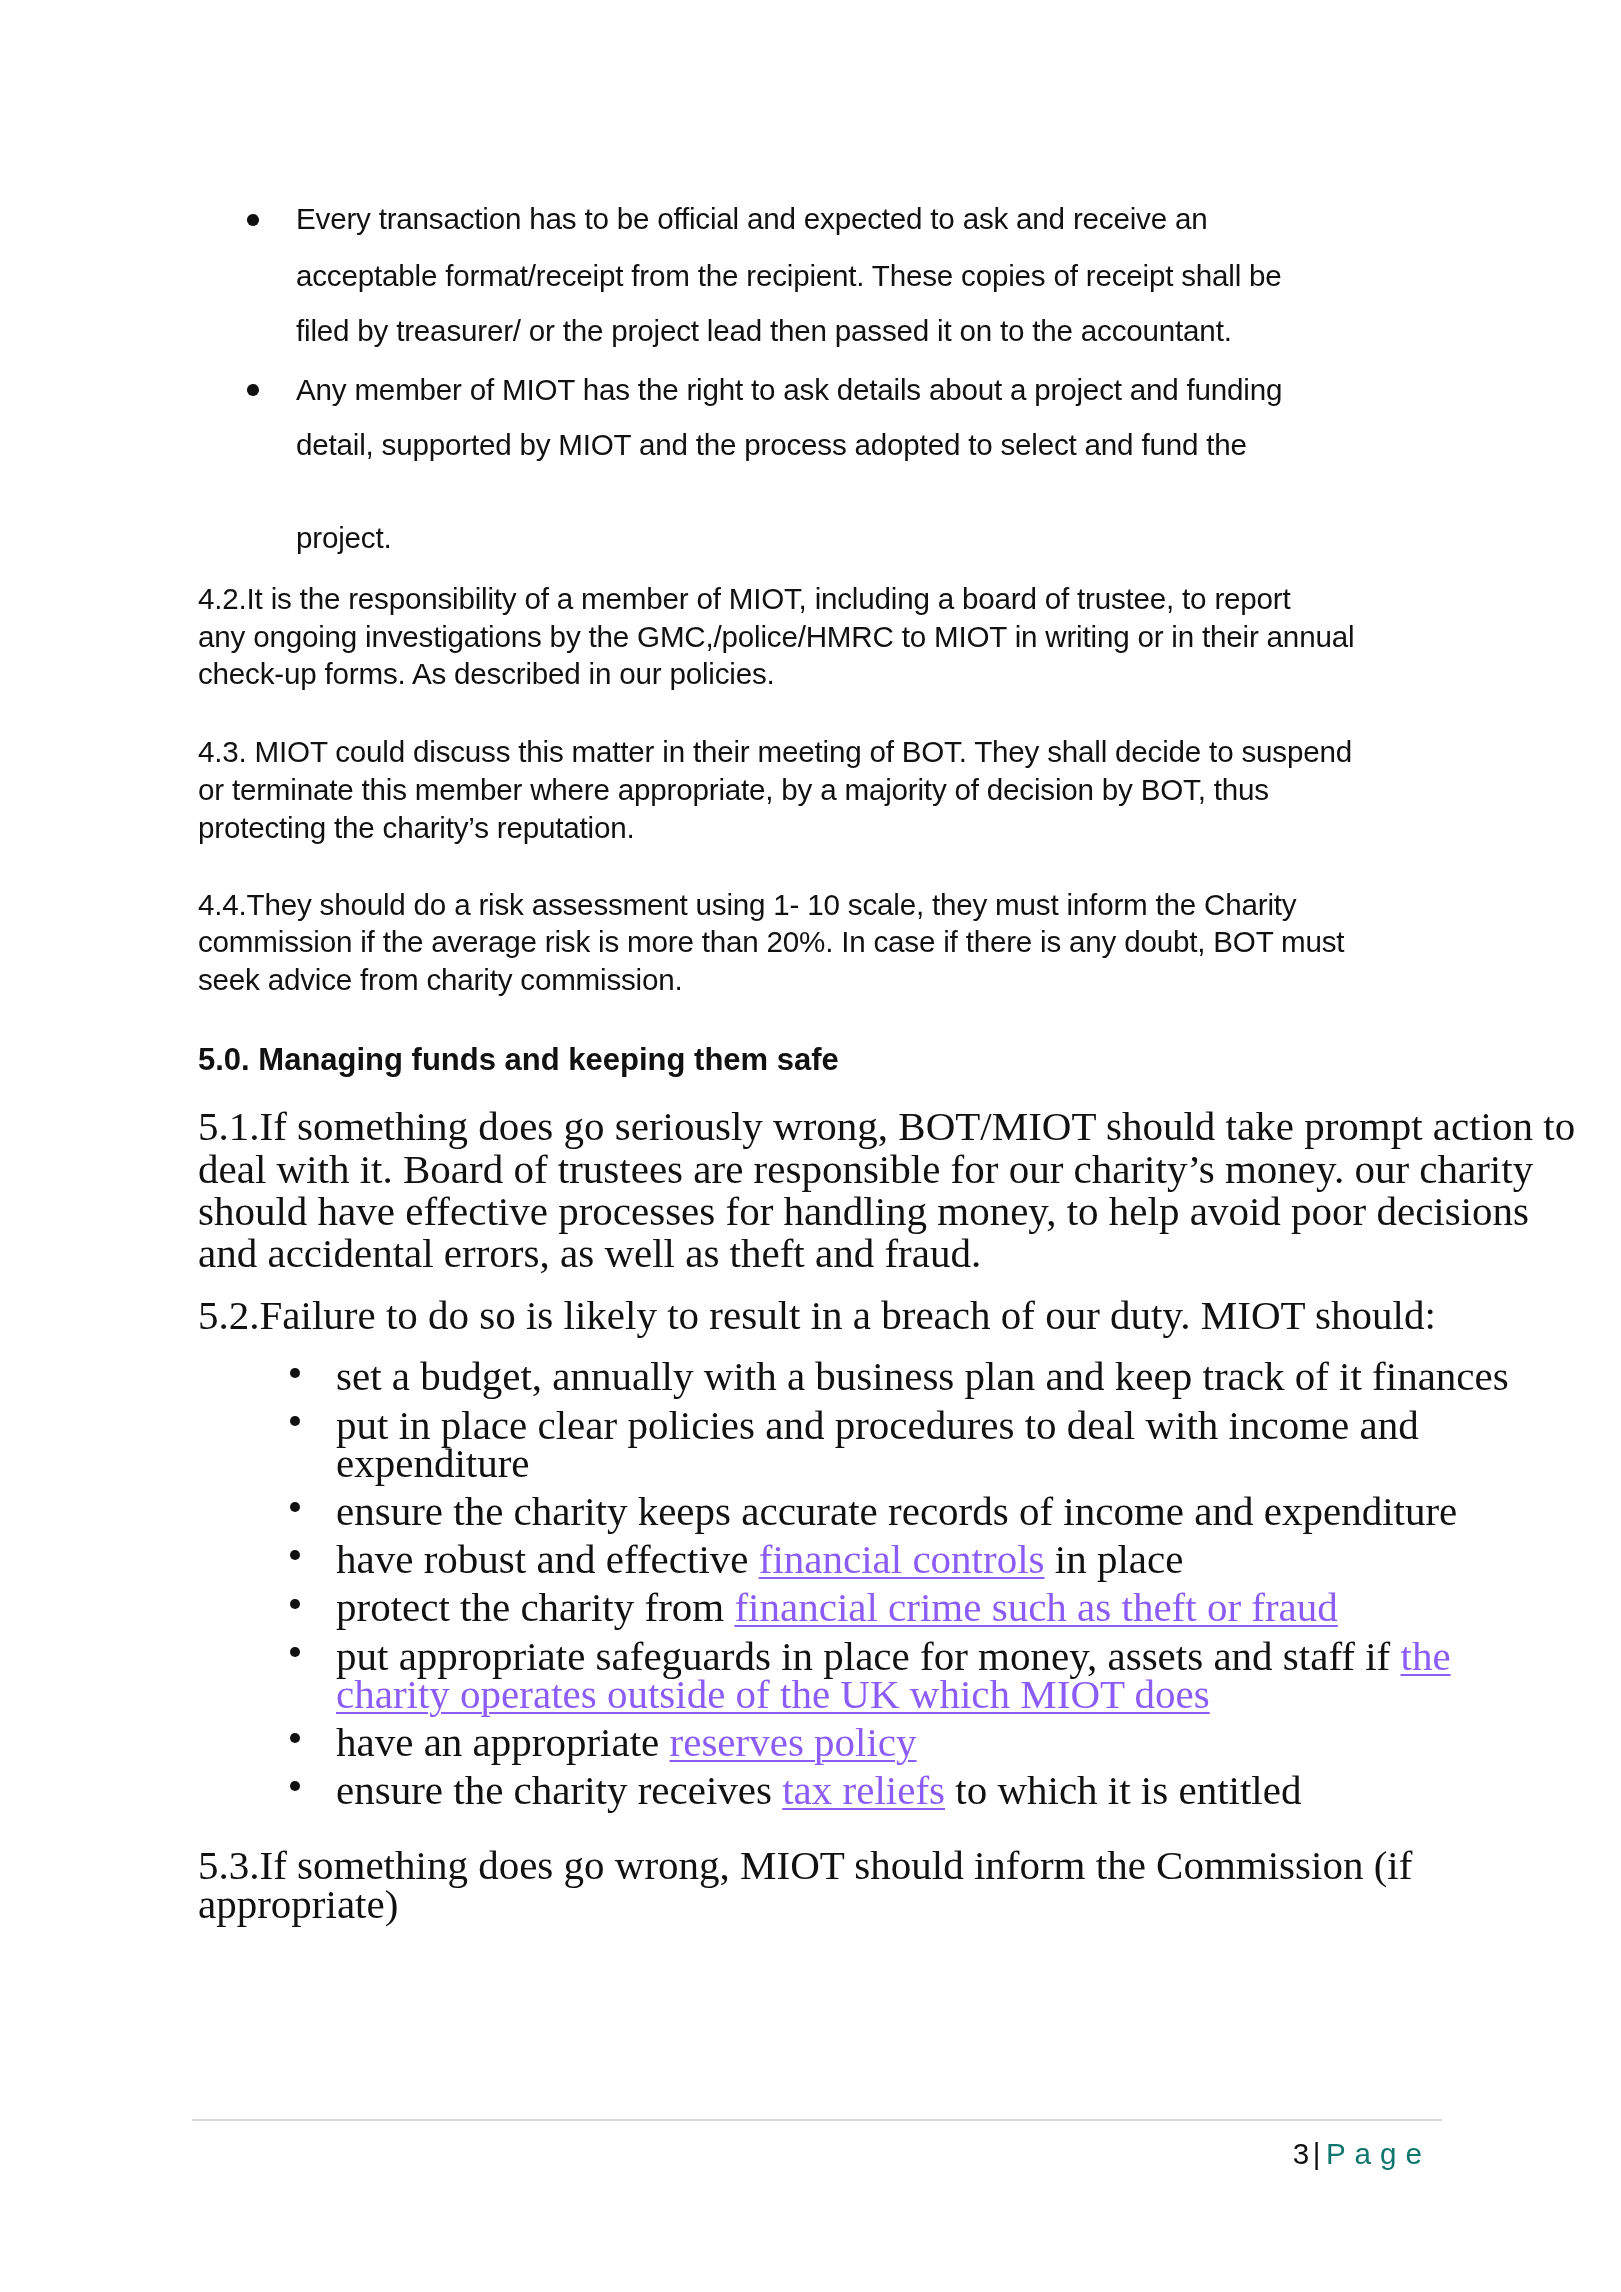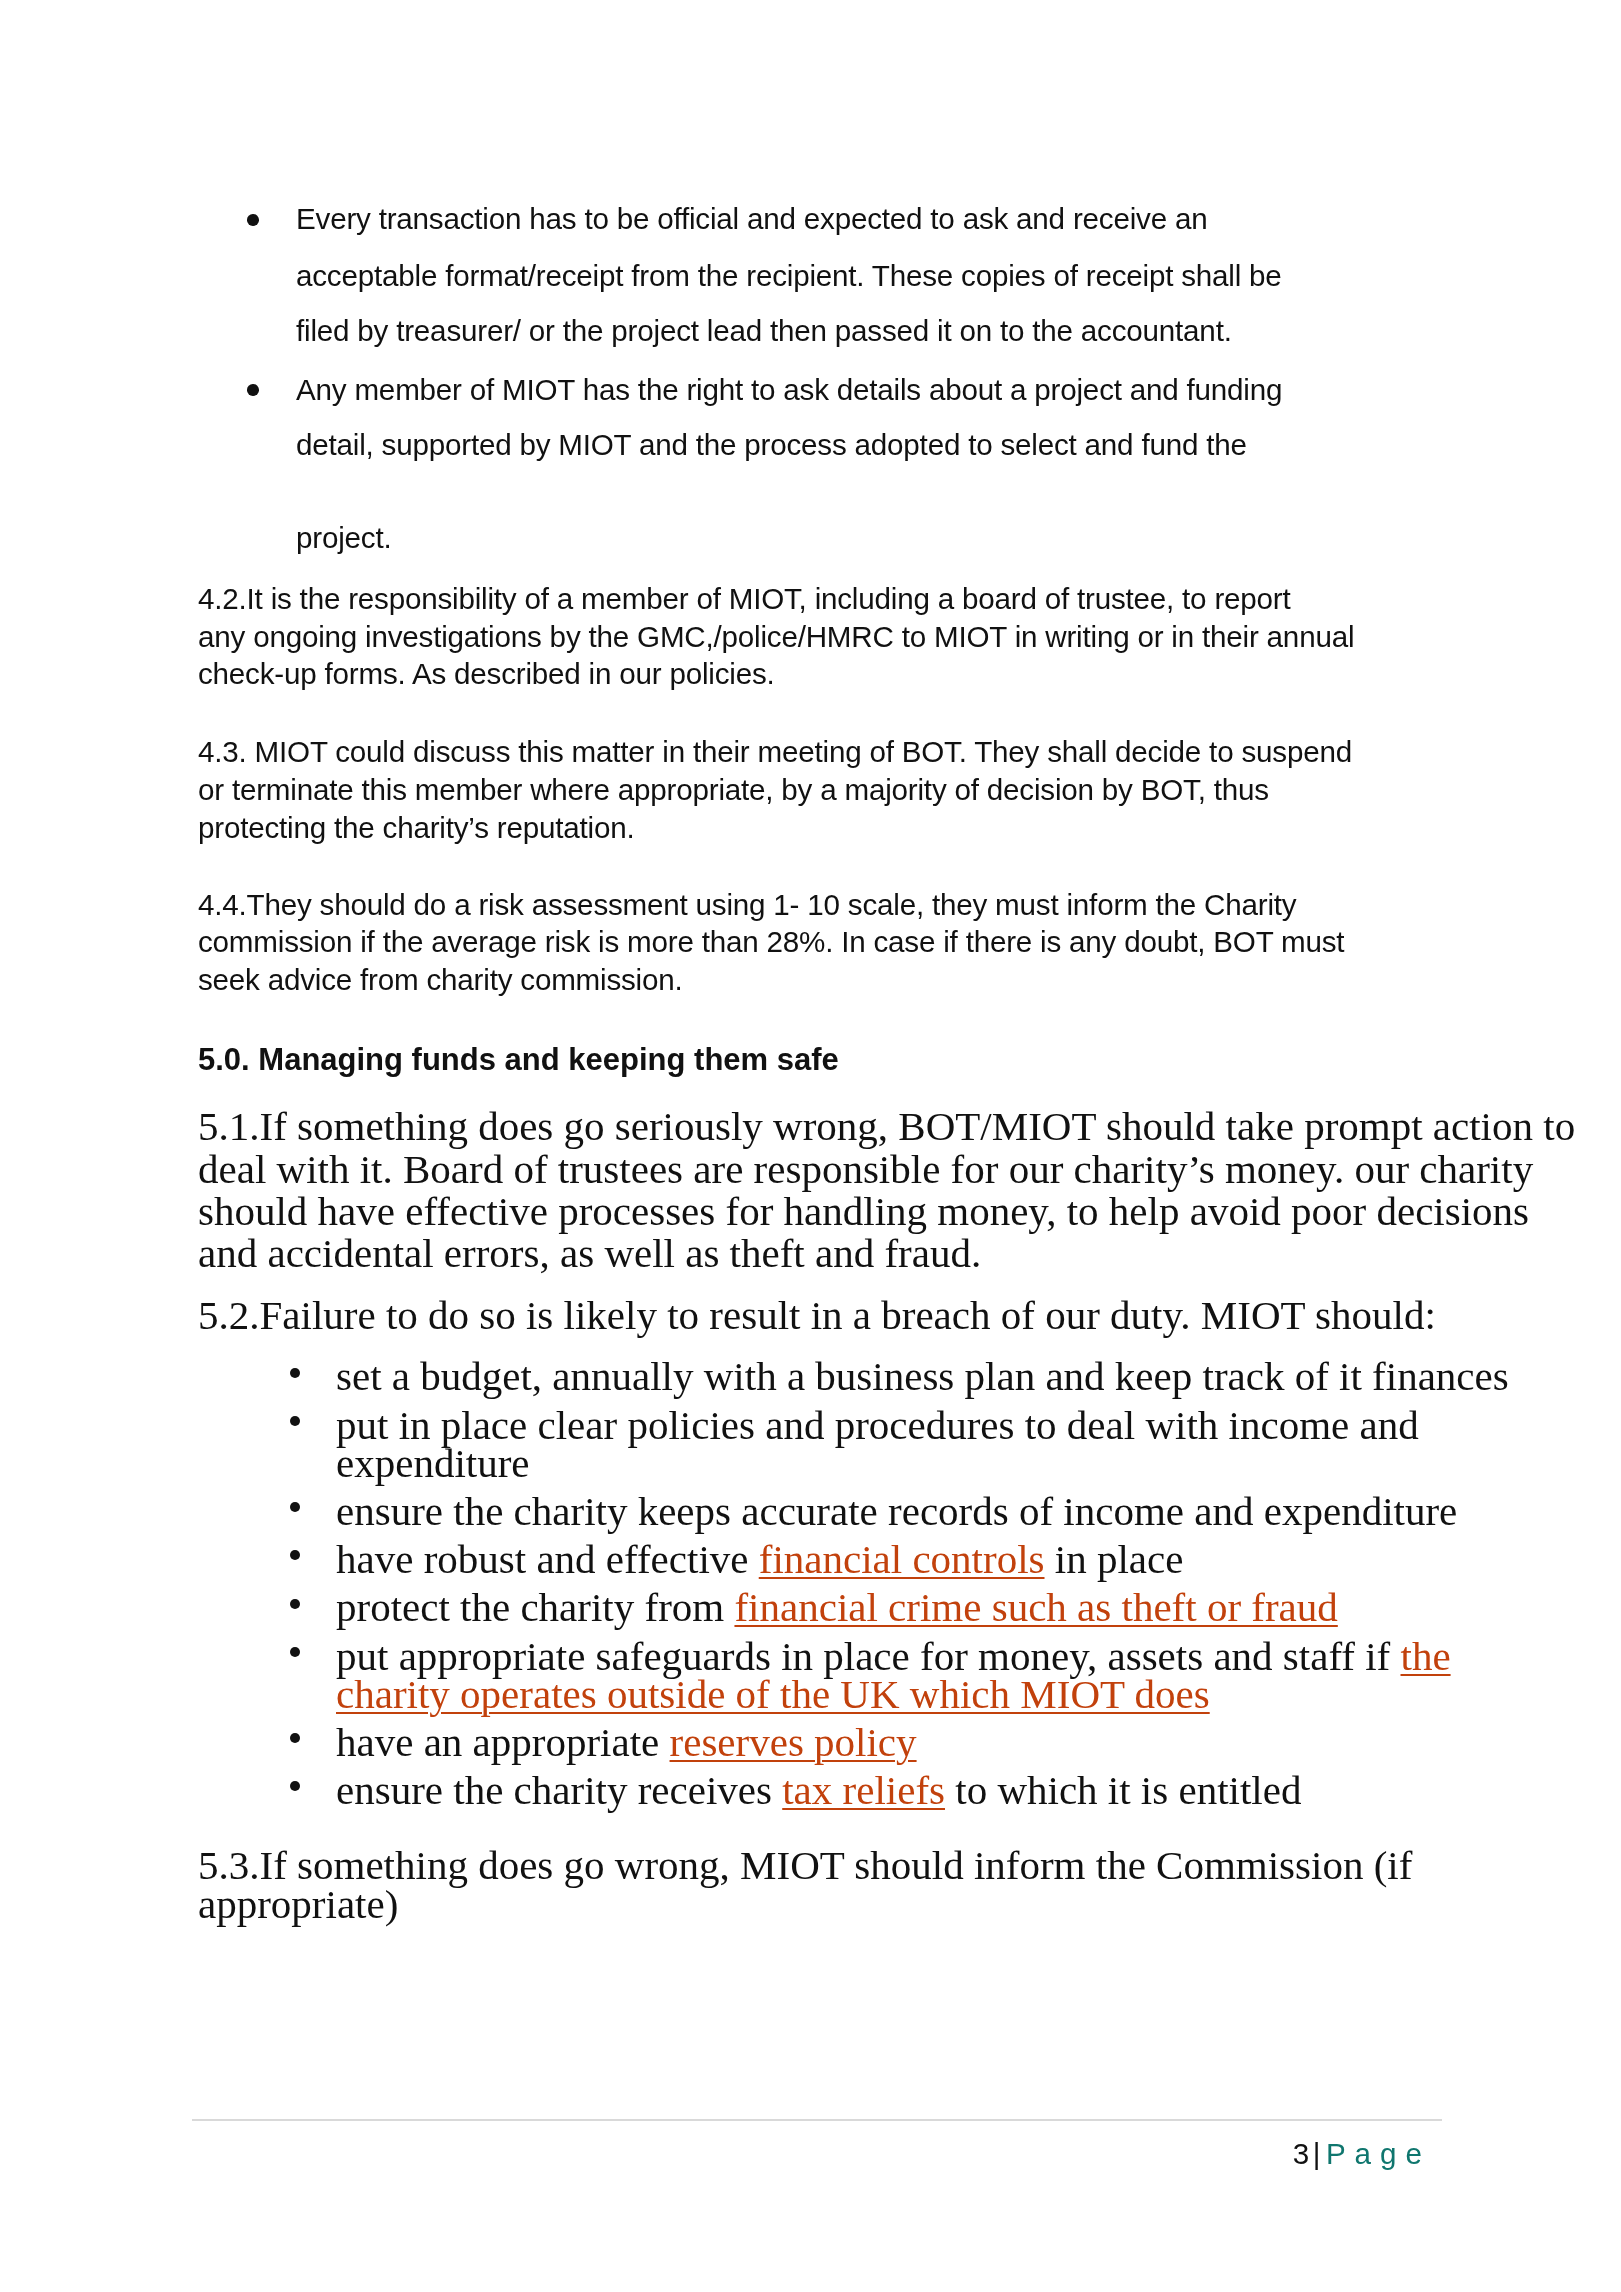--- a/index.html
+++ b/index.html
@@ -10,21 +10,21 @@
 
   
   .f4 { font-family: "Liberation Sans", "DejaVu Sans", sans-serif; font-size: 29.6px; color: #111; letter-spacing: -0.2px; }
   
   .f5 { font-family: Liberation Serif, serif; font-size: 41px; color: #111; }
   .h5 { font-family: "Liberation Sans", sans-serif; font-size: 31px; font-weight: bold; color: #111; }
 
   .bullet { position: absolute; width: 11.6px; height: 11.6px; border-radius: 50%; background: #111; }
   .bullet.sm { width: 9.9px; height: 9.9px; }
 
-  .link { color: #c2410c; text-decoration: underline; text-decoration-thickness: 1.8px; text-underline-offset: 3.6px; }
+  .link { color: #8b5cf6; text-decoration: underline; text-decoration-thickness: 1.8px; text-underline-offset: 3.6px; }
 
   .footer-rule { position: absolute; left: 192px; top: 2119px; width: 1250px; height: 1.8px; background: #d9d9d9; }
   .pagenum { position: absolute; top: 2137px; right: 190px; font-family: "Liberation Sans", sans-serif; font-size: 29.6px; white-space: nowrap; }
   .pagenum .num { color: #111; }
   .pagenum .sep { color: #111; margin: 0 5.4px 0 3.6px; }
   .pagenum .lbl { color: #0f766e; letter-spacing: 9px; }
 </style>
 </head>
 <body>
 
@@ -49,21 +49,21 @@
   </div>
 
   <div>
     <div class="abs f4" style="left:198px; top:735px;">4.3. MIOT could discuss this matter in their meeting of BOT. They shall decide to suspend</div>
     <div class="abs f4" style="left:198px; top:773px;">or terminate this member where appropriate, by a majority of decision by BOT, thus</div>
     <div class="abs f4" style="left:198px; top:811px;">protecting the charity’s reputation.</div>
   </div>
 
   <div>
     <div class="abs f4" style="left:198px; top:888px;">4.4.They should do a risk assessment using 1- 10 scale, they must inform the Charity</div>
-    <div class="abs f4" style="left:198px; top:925px;">commission if the average risk is more than 28%. In case if there is any doubt, BOT must</div>
+    <div class="abs f4" style="left:198px; top:925px;">commission if the average risk is more than 20%. In case if there is any doubt, BOT must</div>
     <div class="abs f4" style="left:198px; top:963px;">seek advice from charity commission.</div>
   </div>
 
   <div class="abs h5" style="left:198px; top:1042px;">5.0. Managing funds and keeping them safe</div>
 
   <div>
     <div class="abs f5" style="left:198px; top:1102px;">5.1.If something does go seriously wrong, BOT/MIOT should take prompt action to</div>
     <div class="abs f5" style="left:198px; top:1145px;">deal with it. Board of trustees are responsible for our charity’s money. our charity</div>
     <div class="abs f5" style="left:198px; top:1187px;">should have effective processes for handling money, to help avoid poor decisions</div>
     <div class="abs f5" style="left:198px; top:1229px;">and accidental errors, as well as theft and fraud.</div>

